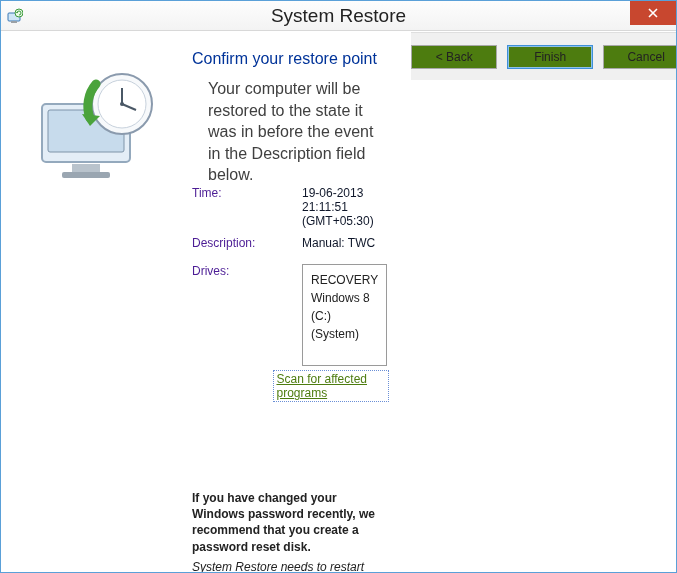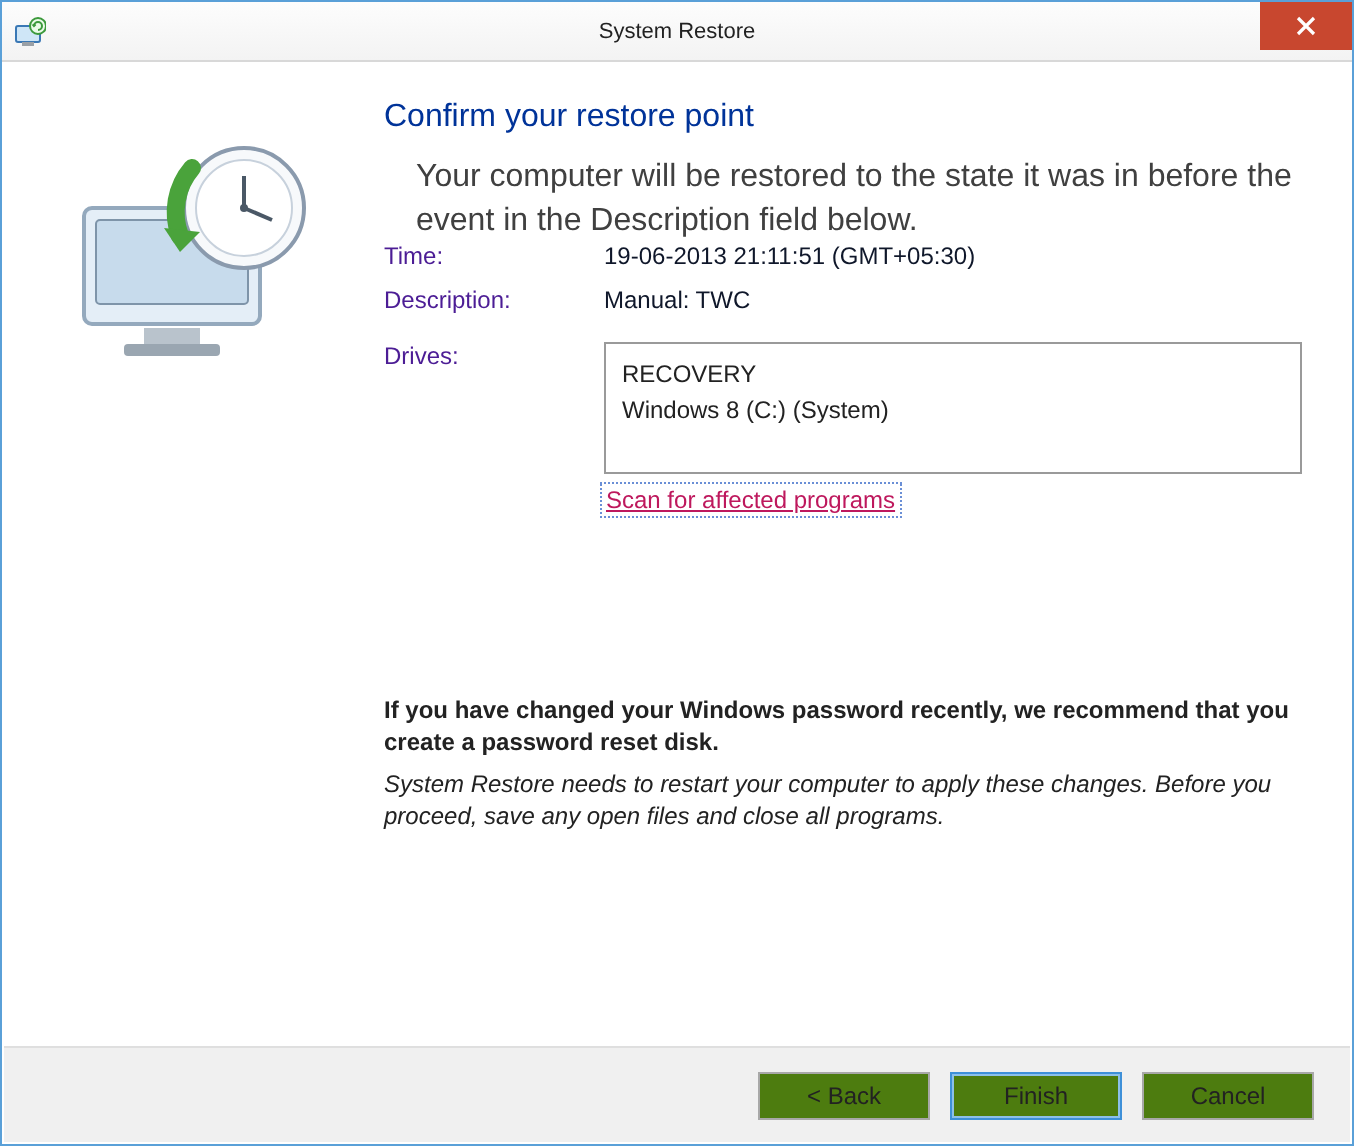--- a/index.html
+++ b/index.html
@@ -20,37 +20,36 @@
     border-bottom: 1px solid #d8d8d8;
     display:flex;
     align-items:center;
     position:relative;
   }
   .titlebar .app-icon {
     width:16px; height:16px; margin:0 6px;
   }
   .titlebar .title {
     position:absolute; left:0; right:0; text-align:center;
-    font-size:11px; color:#222;
+    font-size:19px; color:#222;
     pointer-events:none;
   }
   .close-btn {
     position:absolute; right:0; top:0;
     width:46px; height:24px;
     background:#c8472f;
     display:flex; align-items:center; justify-content:center;
     color:#fff;
     cursor:pointer;
   }
   .content {
     position:absolute;
     top:31px; left:1px; right:1px; bottom:1px;
     background:#fff;
     display:flex;
-    flex-direction:column;
   }
   .main-row {
     flex:1;
     display:flex;
     padding: 18px 24px 0 0;
   }
   .icon-col {
     width:190px;
     padding-top:14px;
     padding-left:22px;
@@ -80,21 +79,21 @@
     flex:1;
     border:1px solid #9a9a9a;
     padding:6px 8px 22px 8px;
     min-height:62px;
     font-size:12px;
     color:#222;
     line-height:1.5;
   }
   .scan-link-row { display:flex; margin-top:6px; }
   .scan-link {
-    color:#be185d;
+    color:#4d7c0f;
     text-decoration:underline;
     cursor:pointer;
     outline:1px dotted #6a8fd6;
     outline-offset:1px;
     padding:0 1px;
   }
   .warn1, .warn2 {
     font-size:12px;
     color:#222;
     line-height:1.35;

